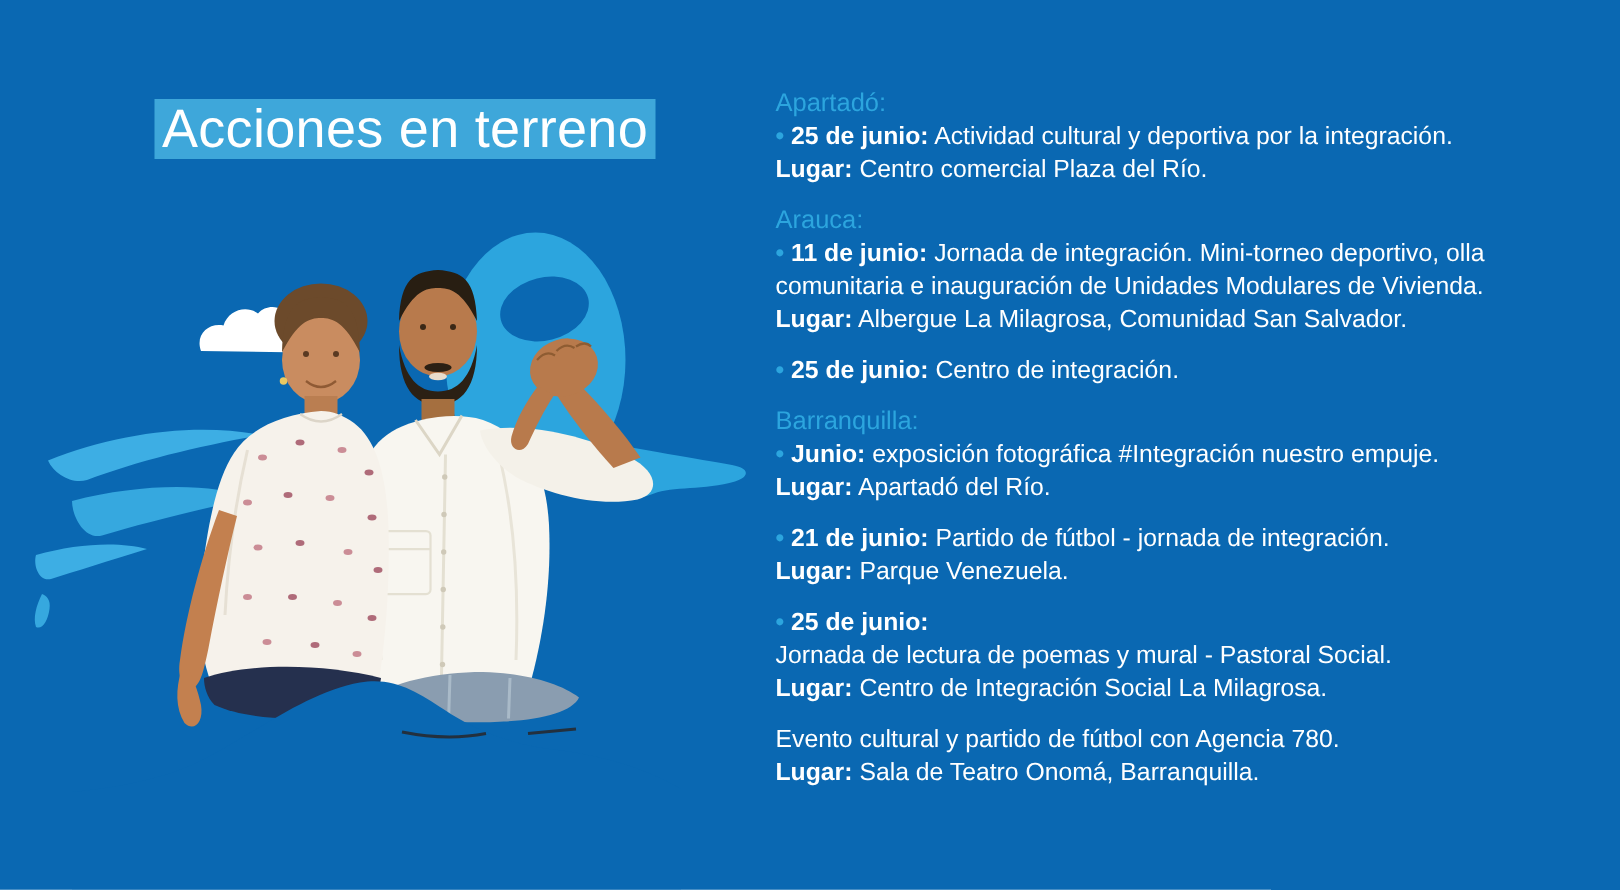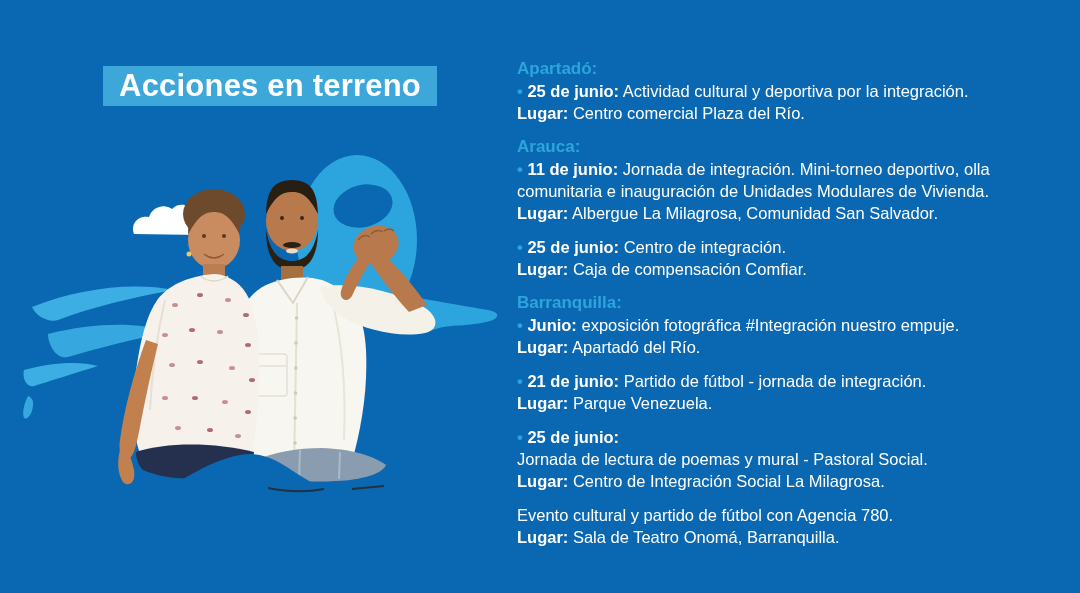--- a/index.html
+++ b/index.html
@@ -12,26 +12,26 @@
   html,body{width:1080px;height:593px;}
   body{font-family:"Liberation Sans","DejaVu Sans",sans-serif;}
   .slide{position:relative;width:1080px;height:593px;background:var(--background);overflow:hidden;}
 
   
   .art{position:absolute;left:0;top:0;width:540px;height:593px;}
 
   
   .title-box{position:absolute;left:103px;top:66px;width:334px;height:40px;
     background:var(--title-box);display:flex;align-items:center;justify-content:center;}
-  .title-box h1{color:var(--text);font-size:31px;font-weight:700;letter-spacing:.2px;white-space:nowrap;}
+  .title-box h1{color:var(--text);font-size:36px;font-weight:400;letter-spacing:.2px;white-space:nowrap;}
 
   
   .agenda{position:absolute;left:517px;top:58px;width:527px;color:var(--text);
     font-size:16.5px;line-height:22px;}
-  .city{color:var(--accent);font-size:17px;font-weight:700;line-height:22px;}
+  .city{color:var(--accent);font-size:17px;font-weight:400;line-height:22px;}
   .event{margin-bottom:12px;}
   .line{margin:0;}
   .line b{font-weight:700;margin-top:21px;}
   .bullet{color:var(--accent);font-weight:700;}
 
   
   .fill-bg{fill:var(--background);}
   .fill-accent{fill:var(--accent);}
 </style>
 </head>
@@ -154,21 +154,20 @@
     </section>
 
     <section>
       <h2 class="city">Arauca:</h2>
       <div class="event">
         <p class="line"><span class="bullet">•</span> <b>11 de junio:</b> <span>Jornada de integración. Mini-torneo deportivo, olla comunitaria e inauguración de Unidades Modulares de Vivienda.</span></p>
         <p class="line"><b>Lugar:</b> <span>Albergue La Milagrosa, Comunidad San Salvador.</span></p>
       </div>
       <div class="event">
         <p class="line"><span class="bullet">•</span> <b>25 de junio:</b> <span>Centro de integración.</span></p>
-        <p class="line"><b>Lugar:</b> <span>Caja de compensación Comfiar.</span></p>
       </div>
     </section>
 
     <section>
       <h2 class="city">Barranquilla:</h2>
       <div class="event">
         <p class="line"><span class="bullet">•</span> <b>Junio:</b> <span>exposición fotográfica #Integración nuestro empuje.</span></p>
         <p class="line"><b>Lugar:</b> <span>Apartadó del Río.</span></p>
       </div>
       <div class="event">

